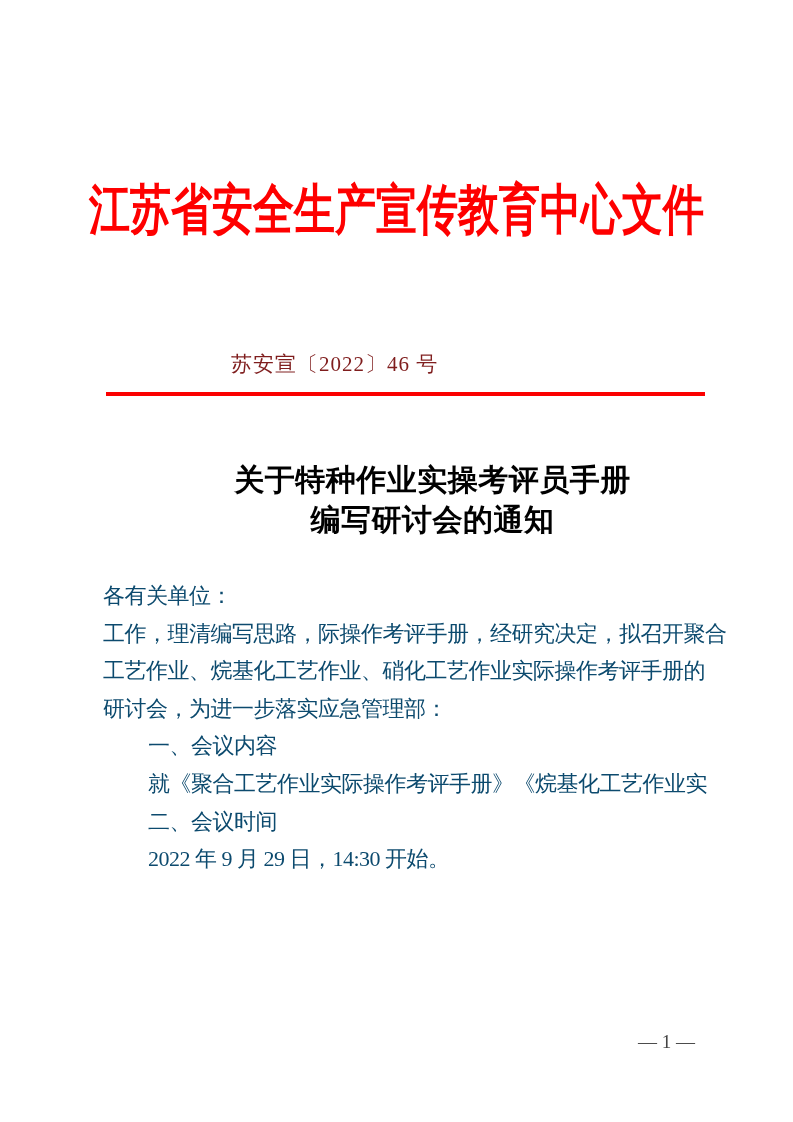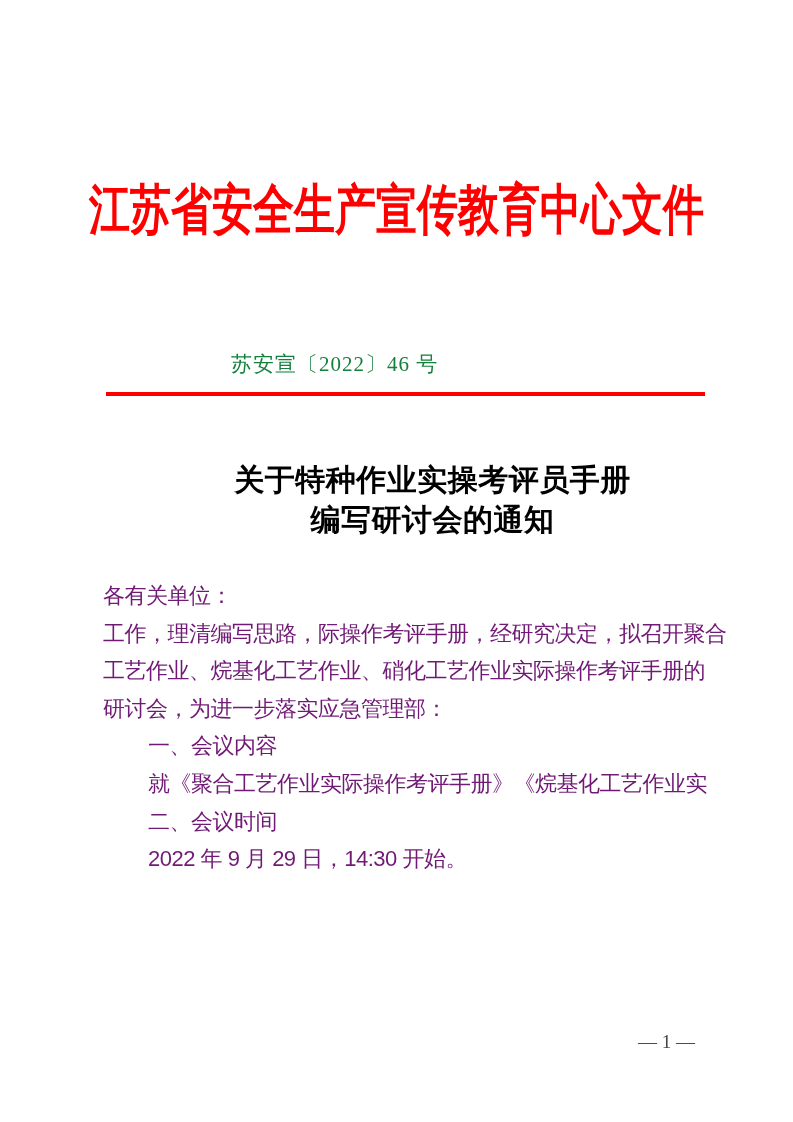--- a/index.html
+++ b/index.html
@@ -35,21 +35,21 @@
   }
   
   .doc-number {
     position: absolute;
     top: 350px;
     left: 0;
     width: 669px;
     text-align: center;
     font-family: "Liberation Serif", "DejaVu Serif", serif;
     font-size: 21px;
-    color: #15803d;
+    color: #7f1d1d;
     letter-spacing: 1px;
   }
   
   .red-rule {
     position: absolute;
     top: 392px;
     left: 106px;
     width: 599px;
     height: 4px;
     background: #fb0000;
@@ -67,24 +67,24 @@
     line-height: 40px;
     color: #000000;
     letter-spacing: 0.5px;
   }
   
   .body-text {
     position: absolute;
     top: 577px;
     left: 103px;
     width: 606px;
-    font-family: Liberation Sans, sans-serif;
+    font-family: Liberation Serif, serif;
     font-size: 22px;
     letter-spacing: -0.5px;
-    color: #701a75;
+    color: #0c4a6e;
   }
   .body-text .line {
     height: 37.6px;
     line-height: 37.6px;
     white-space: nowrap;
   }
   .body-text .line.indent {
     padding-left: 45px;
   }
   

